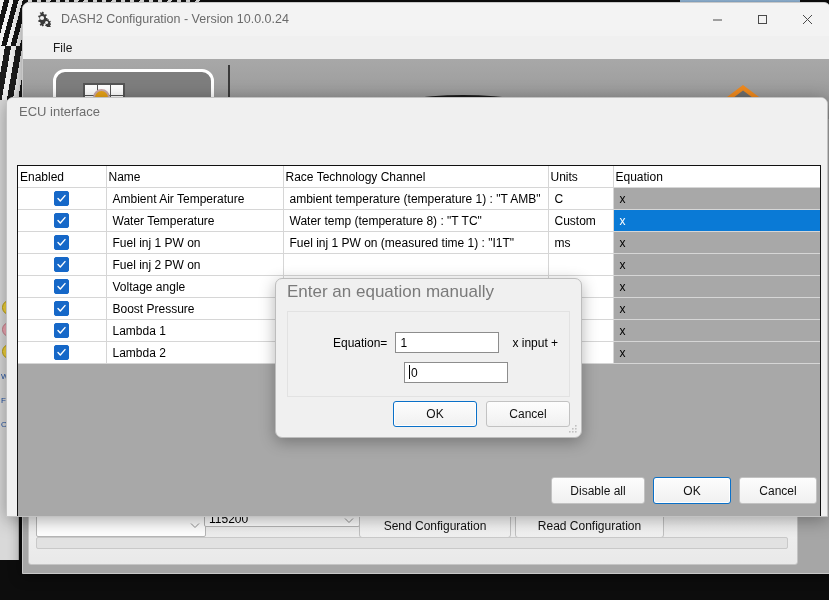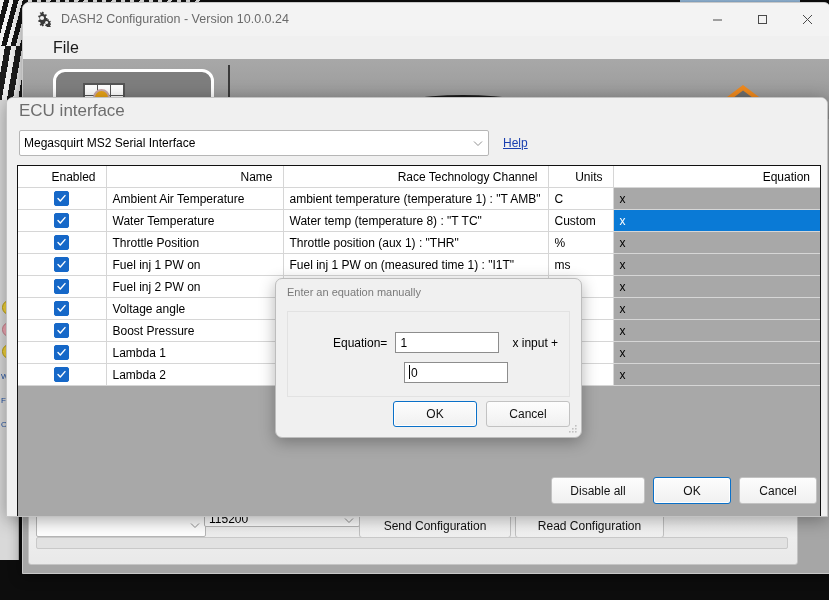--- a/index.html
+++ b/index.html
@@ -29,21 +29,21 @@
     box-shadow:0 2px 14px rgba(0,0,0,.45);overflow:hidden;}
   #titlebar{height:32px;background:#f3f3f3;display:flex;align-items:center;
     position:relative;border-bottom:1px solid #f3f3f3;}
   #appicon{width:16px;height:16px;margin-left:12px;margin-right:10px;position:relative;flex:none;}
   #apptitle{font-size:12.5px;color:#6b6b6b;}
   .wbtns{position:absolute;right:0;top:0;height:32px;display:flex;}
   .wbtn{width:45px;height:32px;display:flex;align-items:center;justify-content:center;
     color:#4a4a4a;font-size:12px;}
   .wbtn svg{display:block;}
   #menubar{height:24px;background:#f0f0f0;display:flex;align-items:center;padding-left:24px;}
-  #menubar .mi{font-size:16px;color:#1a1a1a;padding:2px 6px;}
+  #menubar .mi{font-size:12px;color:#1a1a1a;padding:2px 6px;}
   
   #client{position:absolute;left:0;top:56px;right:0;bottom:0;background:#a6a6a6;}
   #artwork{position:absolute;left:0;top:0;width:100%;height:60px;
     background:linear-gradient(180deg,#a8a8a8 0%,#9c9c9c 60%,#8f8f8f 100%);overflow:hidden;}
   .dash-btn{position:absolute;left:30px;top:10px;width:155px;height:50px;
     background:#7e7e7e;border:3px solid #fff;border-radius:12px;}
   .dash-grid{position:absolute;left:60px;top:24px;width:40px;height:22px;
     background:#fff;border:1px solid #555;
     background-image:linear-gradient(90deg,#555 1px,transparent 1px),linear-gradient(180deg,#555 1px,transparent 1px);
     background-size:13px 11px;}
@@ -71,31 +71,31 @@
     justify-content:center;font-size:12px;color:#111;}
   .pbtn.def{border:1px solid #0a70c8;box-shadow:inset 0 0 0 1px #fff;}
   #progressbar{position:absolute;left:8px;top:38px;width:750px;height:10px;
     background:#e2e2e2;border:1px solid #c9c9c9;border-radius:2px;}
 
   
   #ecudlg{position:absolute;left:6px;top:97px;width:820px;height:418px;
     background:#f0f0f0;border:1px solid #c2c2c2;border-radius:7px 7px 0 0;
     box-shadow:0 3px 18px rgba(0,0,0,.35);overflow:hidden;}
   #ecutitle{height:26px;display:flex;align-items:center;padding-left:12px;
-    font-size:17px;color:#6d6d6d;background:#f0f0f0;}
+    font-size:13px;color:#6d6d6d;background:#f0f0f0;}
   #ifacerow{position:absolute;left:12px;top:33px;width:796px;height:24px;display:flex;align-items:center;}
   #ifacecombo{width:460px;height:24px;}
   #helplink{margin-left:14px;font-size:12px;color:#1a3fb0;text-decoration:underline;}
 
   
   #grid{position:absolute;left:10px;top:67px;width:802px;height:363px;
     border:1px solid #111;background:#a8a8a8;overflow:hidden;}
   table{border-collapse:collapse;width:100%;table-layout:fixed;font-size:12px;}
-  thead th{background:#fff;font-weight:normal;text-align:right;height:21px;
-    padding:0 10px;border-right:1px solid #d6d6d6;border-bottom:1px solid #d6d6d6;}
+  thead th{background:#fff;font-weight:normal;text-align:left;height:21px;
+    padding:0 2px;border-right:1px solid #d6d6d6;border-bottom:1px solid #d6d6d6;}
   thead th:last-child{border-right:0;}
   tbody td{height:21px;padding:0 6px;background:#fff;
     border-right:1px solid #d6d6d6;border-bottom:1px solid #d6d6d6;
     white-space:nowrap;overflow:hidden;}
   td.c-en{text-align:center;padding:0;}
   td.c-eq{background:#a8a8a8;border-right:0;}
   tr.sel td.c-eq{background:#0a7ad6;color:#fff;}
   .cbx{display:inline-block;width:13px;height:13px;border-radius:2px;
     background:#1668c8;border:1px solid #1668c8;position:relative;vertical-align:middle;}
   .cbx svg{position:absolute;left:1px;top:1px;}
@@ -103,21 +103,21 @@
   
   #ecubtns{position:absolute;right:10px;bottom:12px;display:flex;gap:8px;}
   #ecubtns .pbtn{width:76px;height:25px;}
   #ecubtns .pbtn.wide{width:92px;}
 
   
   #eqmodal{position:absolute;left:275px;top:278px;width:305px;height:158px;
     background:#f0f0f0;border:1px solid #bdbdbd;border-radius:7px;
     box-shadow:0 4px 16px rgba(0,0,0,.30);}
   #eqtitle{height:26px;display:flex;align-items:center;padding-left:11px;
-    font-size:11px;color:#7a7a7a;}
+    font-size:17px;color:#7a7a7a;}
   #eqpanel{position:absolute;left:11px;top:32px;width:281px;height:84px;
     border:1px solid #e2e2e2;background:#f0f0f0;}
   .eqrow{position:absolute;display:flex;align-items:center;}
   .eqlabel{font-size:12px;}
   .eqinput{width:94px;height:19px;background:#fff;border:1px solid #8d8d8d;
     font-size:12px;padding:0 4px;display:flex;align-items:center;position:relative;}
   .caret{position:absolute;left:4px;top:2px;width:1px;height:14px;background:#000;}
   .eqsuffix{font-size:12px;margin-left:13px;}
   #eqbtns{position:absolute;right:11px;bottom:10px;display:flex;gap:9px;}
   #eqbtns .pbtn{width:82px;height:24px;}
@@ -209,29 +209,20 @@
       <div class="pbtn" style="position:absolute;left:331px;top:14px;width:150px;text-align:center;">Send Configuration</div>
       <div class="pbtn" style="position:absolute;left:487px;top:14px;width:147px;">Read Configuration</div>
       <div id="progressbar"></div>
     </div>
   </div>
 </div>
 
 <div id="ecudlg">
   <div id="ecutitle">ECU interface</div>
 
-  <div id="ifacerow">
-    <div class="combo" id="ifacecombo">
-      <span class="cv">Megasquirt MS2 Serial Interface</span>
-      <svg class="chev" viewBox="0 0 12 12">
-          <path d="M2 4.5L6 8.5L10 4.5" fill="none" stroke="#555" stroke-width="1"></path>
-        </svg>
-    </div>
-    <a id="helplink" href="#">Help</a>
-  </div>
 
   <div id="grid">
     <table>
       <colgroup>
         <col style="width:88px">
           <col style="width:177px">
           <col style="width:265px">
           <col style="width:65px">
           <col style="width:207px">
       </colgroup>
@@ -260,29 +251,20 @@
                 </svg></span></td>
             <td>Water Temperature</td>
             <td>Water temp  (temperature 8) : "T TC"</td>
             <td>Custom</td>
             <td class="c-eq">x</td>
           </tr>
           <tr>
             <td class="c-en"><span class="cbx"><svg width="11" height="11" viewBox="0 0 11 11">
                   <path d="M2 5.6 L4.3 8 L9 2.6" fill="none" stroke="#ffffff" stroke-width="1.4" stroke-linecap="round" stroke-linejoin="round"></path>
                 </svg></span></td>
-            <td>Throttle Position</td>
-            <td>Throttle position  (aux 1) : "THR"</td>
-            <td>%</td>
-            <td class="c-eq">x</td>
-          </tr>
-          <tr>
-            <td class="c-en"><span class="cbx"><svg width="11" height="11" viewBox="0 0 11 11">
-                  <path d="M2 5.6 L4.3 8 L9 2.6" fill="none" stroke="#ffffff" stroke-width="1.4" stroke-linecap="round" stroke-linejoin="round"></path>
-                </svg></span></td>
             <td>Fuel inj 1 PW on</td>
             <td>Fuel inj 1 PW on  (measured time 1) : "I1T"</td>
             <td>ms</td>
             <td class="c-eq">x</td>
           </tr>
           <tr>
             <td class="c-en"><span class="cbx"><svg width="11" height="11" viewBox="0 0 11 11">
                   <path d="M2 5.6 L4.3 8 L9 2.6" fill="none" stroke="#ffffff" stroke-width="1.4" stroke-linecap="round" stroke-linejoin="round"></path>
                 </svg></span></td>
             <td>Fuel inj 2 PW on</td>

